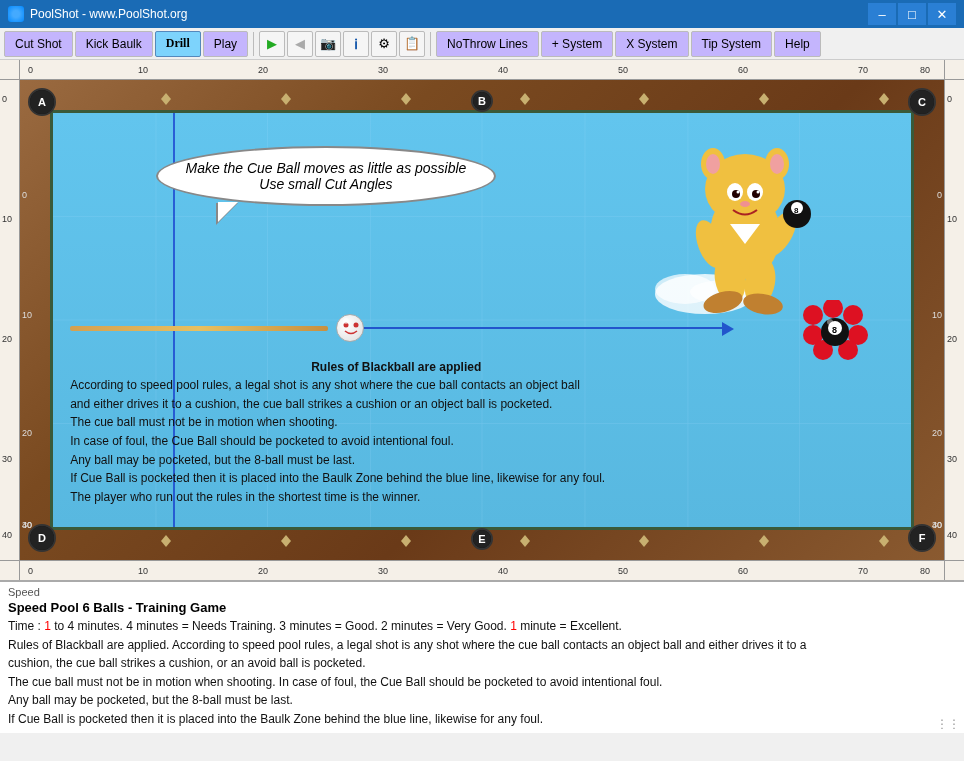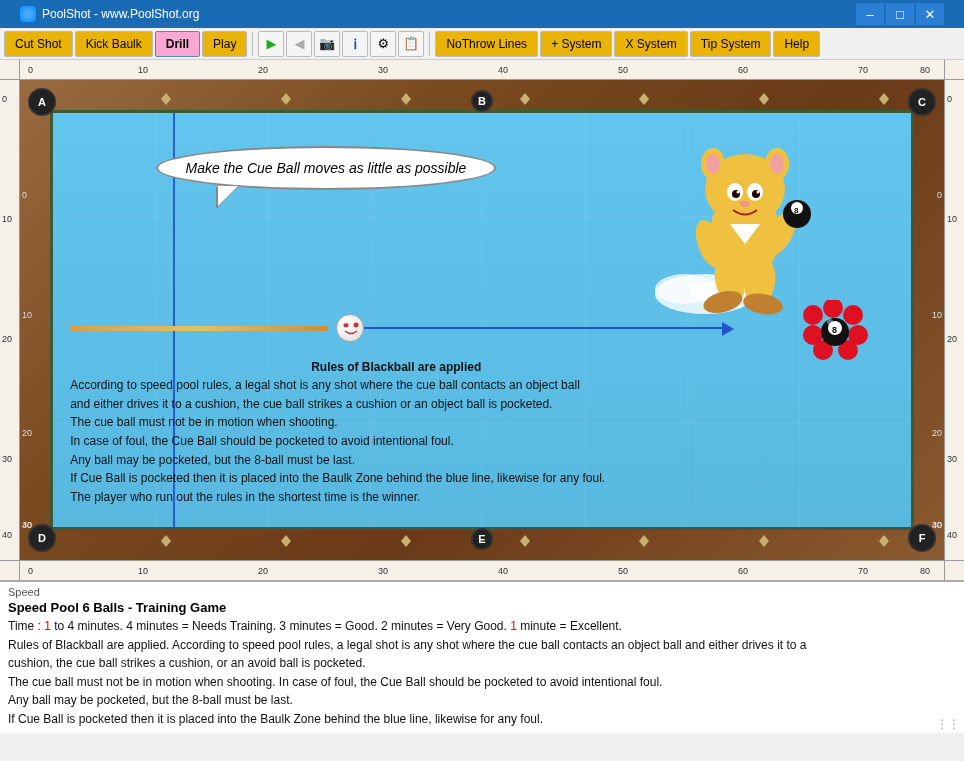--- a/index.html
+++ b/index.html
@@ -5,21 +5,21 @@
     * { margin: 0; padding: 0; box-sizing: border-box; }
     body { width: 964px; height: 761px; overflow: hidden; font-family: Arial, sans-serif; background: #f0f0f0; }
 
     
     .title-bar {
       background: #1a6bb5;
       color: white;
       height: 28px;
       display: flex;
       align-items: center;
-      padding: 0 20px;
+      padding: 0 8px;
       font-size: 12px;
       user-select: none;
     }
     .title-bar-icon {
       width: 16px; height: 16px;
       background: radial-gradient(circle, #4af 30%, #08f 100%);
       border-radius: 3px;
       margin-right: 6px;
       flex-shrink: 0;
     }
@@ -43,25 +43,25 @@
       align-items: center;
       padding: 2px 4px;
       gap: 2px;
       border-bottom: 1px solid #ccc;
     }
     .tb-btn {
       height: 26px;
       padding: 0 10px;
       font-size: 12px;
       border: 1px solid #bbb;
-      background: #eab308;
+      background: #c4b5fd;
       cursor: pointer;
       border-radius: 2px;
     }
-    .tb-btn.active { background: #f9a8d4; border-color: #5588bb; font-weight: bold; }
+    .tb-btn.active { background: #7dd3fc; border-color: #5588bb; font-weight: bold; font-family: Liberation Serif, serif; }
     .tb-separator { width: 1px; height: 24px; background: #bbb; margin: 0 3px; }
     .tb-icon-btn {
       width: 26px; height: 26px;
       border: 1px solid #bbb;
       background: #f5f5f5;
       cursor: pointer;
       border-radius: 2px;
       display: flex; align-items: center; justify-content: center;
       font-size: 14px;
     }
@@ -266,20 +266,21 @@
           <ellipse cx="85" cy="145" rx="15" ry="25" fill="#f0c040" transform="rotate(-10, 85, 145)"></ellipse>
           <ellipse cx="115" cy="148" rx="15" ry="25" fill="#f0c040" transform="rotate(10, 115, 148)"></ellipse>
 
           <ellipse cx="78" cy="168" rx="20" ry="10" fill="#c08030" transform="rotate(-15, 78, 168)"></ellipse>
           <ellipse cx="118" cy="170" rx="20" ry="10" fill="#c08030" transform="rotate(10, 118, 170)"></ellipse>
         </svg>
       </div>
 
       <div style="position:absolute;top:8%;left:12%;width:340px;padding:12px 20px;background:white;border-radius:50%;border:2px solid #888;z-index:30;text-align:center;">
         <div style="font-size:14px;font-style:italic;">Make the Cue Ball moves as little as possible</div>
+        <div style="font-size:14px;font-style:italic;">Use small Cut Angles</div>
 
         <div style="position:absolute;bottom:-18px;left:60px;width:0;height:0;border-left:0 solid transparent;border-right:20px solid transparent;border-top:20px solid white;z-index:2;"></div>
         <div style="position:absolute;bottom:-21px;left:58px;width:0;height:0;border-left:0 solid transparent;border-right:22px solid transparent;border-top:22px solid #888;z-index:1;"></div>
       </div>
 
       <div style="position:absolute;bottom:5%;left:2%;right:22%;z-index:25;color:#111;font-size:12px;line-height:1.55;">
         <div style="font-weight:600;text-align:center;">Rules of Blackball are applied</div>
         <div>According to speed pool rules, a legal shot is any shot where the cue ball contacts an object ball</div>
         <div>and either drives it to a cushion, the cue ball strikes a cushion or an object ball is pocketed.</div>
         <div>The cue ball must not be in motion when shooting.</div>

